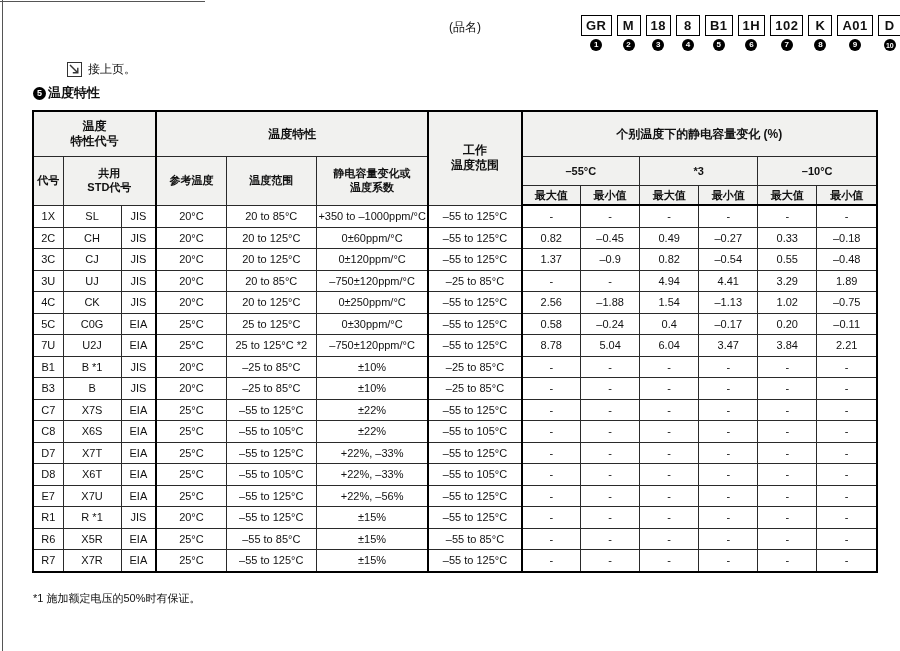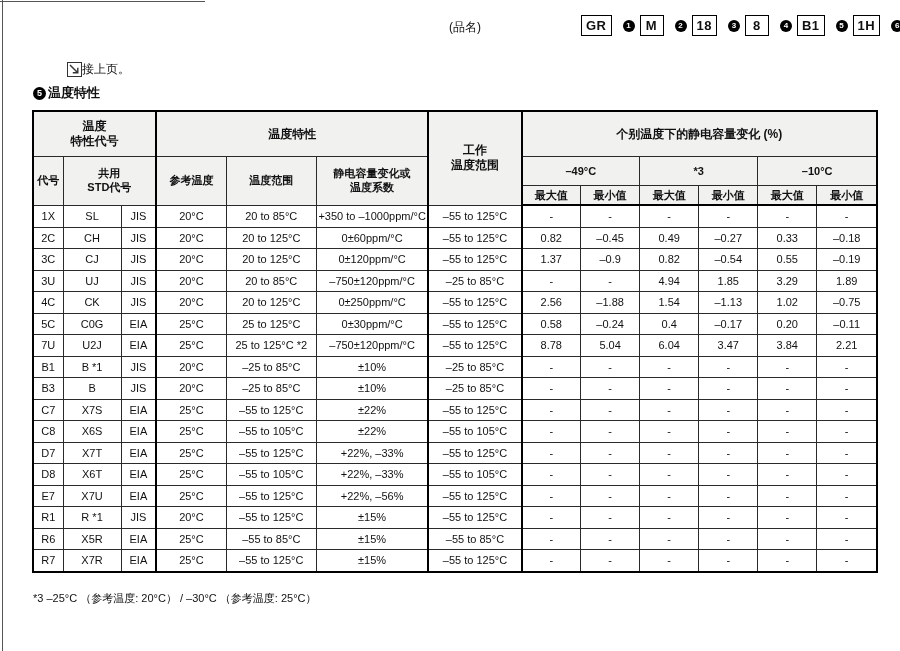--- a/index.html
+++ b/index.html
@@ -7,34 +7,34 @@
     width:900px;height:651px;background:#ffffff;position:relative;overflow:hidden;
     font-family:"Liberation Sans","DejaVu Sans",sans-serif;color:#111;
   }
   
   .edge-left{position:absolute;left:2px;top:0;width:1px;height:651px;background:#555;}
   .edge-top{position:absolute;left:0;top:1px;width:205px;height:1px;background:#555;}
 
   
   .pn-label{position:absolute;left:449px;top:19px;font-size:12px;}
   .pn-row{position:absolute;left:581px;top:15px;display:flex;gap:5px;align-items:flex-start;}
-  .pn-item{display:flex;flex-direction:row;align-items:center;gap:11px;justify-content:center;}
+  .pn-item{display:flex;flex-direction:column;align-items:center;gap:3px;justify-content:center;}
   .pn-box{
     border:1.5px solid #000;background:#fff;height:19px;min-width:14px;
     padding:0 4px;display:flex;align-items:center;justify-content:center;
     font-size:13px;font-weight:bold;letter-spacing:0.5px;
   }
   .pn-num{
     width:12px;height:12px;border-radius:50%;background:#000;color:#fff;
     display:flex;align-items:center;justify-content:center;
     font-size:8px;font-weight:bold;line-height:1;
   }
 
   
-  .cont{position:absolute;left:35px;top:61px;display:flex;align-items:center;gap:0;font-size:12px;padding-left:32px;}
+  .cont{position:absolute;left:35px;top:61px;display:flex;align-items:center;gap:6px;font-size:12px;padding-left:32px;}
   .cont-icon{width:13px;height:13px;border:1px solid #333;display:flex;align-items:center;justify-content:center;}
   .section{position:absolute;left:33px;top:84px;display:flex;align-items:center;gap:2px;font-size:13px;font-weight:bold;}
   .sec-num{
     width:13px;height:13px;border-radius:50%;background:#000;color:#fff;
     display:flex;align-items:center;justify-content:center;font-size:9px;font-weight:bold;
   }
 
   
   table{
     position:absolute;left:32px;top:110px;width:846px;
@@ -148,21 +148,21 @@
       <th colspan="6">个别温度下的静电容量变化 (%)</th>
     </tr>
     <tr class="h2">
       <th rowspan="2">代号</th>
       <th rowspan="2" colspan="2" class="pre sep-r">共用
 STD代号</th>
       <th rowspan="2">参考温度</th>
       <th rowspan="2">温度范围</th>
       <th rowspan="2" class="pre sep-r">静电容量变化或
 温度系数</th>
-      <th colspan="2">–49°C</th>
+      <th colspan="2">–55°C</th>
       <th colspan="2">*3</th>
       <th colspan="2">–10°C</th>
     </tr>
     <tr class="h3">
       <th>最大值</th>
       <th>最小值</th>
       <th>最大值</th>
       <th>最小值</th>
       <th>最大值</th>
       <th>最小值</th>
@@ -205,34 +205,34 @@
         <td class="b sep-r">JIS</td>
         <td>20°C</td>
         <td>20 to 125°C</td>
         <td class="sep-r">0±120ppm/°C</td>
         <td class="sep-r">–55 to 125°C</td>
         <td>1.37</td>
         <td>–0.9</td>
         <td>0.82</td>
         <td>–0.54</td>
         <td>0.55</td>
-        <td>–0.19</td>
+        <td>–0.48</td>
       </tr>
       <tr>
         <td class="b">3U</td>
         <td class="b">UJ</td>
         <td class="b sep-r">JIS</td>
         <td>20°C</td>
         <td>20 to 85°C</td>
         <td class="sep-r">–750±120ppm/°C</td>
         <td class="sep-r">–25 to 85°C</td>
         <td>-</td>
         <td>-</td>
         <td>4.94</td>
-        <td>1.85</td>
+        <td>4.41</td>
         <td>3.29</td>
         <td>1.89</td>
       </tr>
       <tr>
         <td class="b">4C</td>
         <td class="b">CK</td>
         <td class="b sep-r">JIS</td>
         <td>20°C</td>
         <td>20 to 125°C</td>
         <td class="sep-r">0±250ppm/°C</td>
@@ -421,14 +421,14 @@
         <td>-</td>
         <td>-</td>
         <td>-</td>
         <td>-</td>
         <td>-</td>
       </tr>
     </tbody>
 </table>
 
 <div class="footnotes">
-  <div>*3 –25°C （参考温度: 20°C） / –30°C （参考温度: 25°C）</div>
+  <div>*1 施加额定电压的50%时有保证。</div>
 </div>
 
 </body></html>

